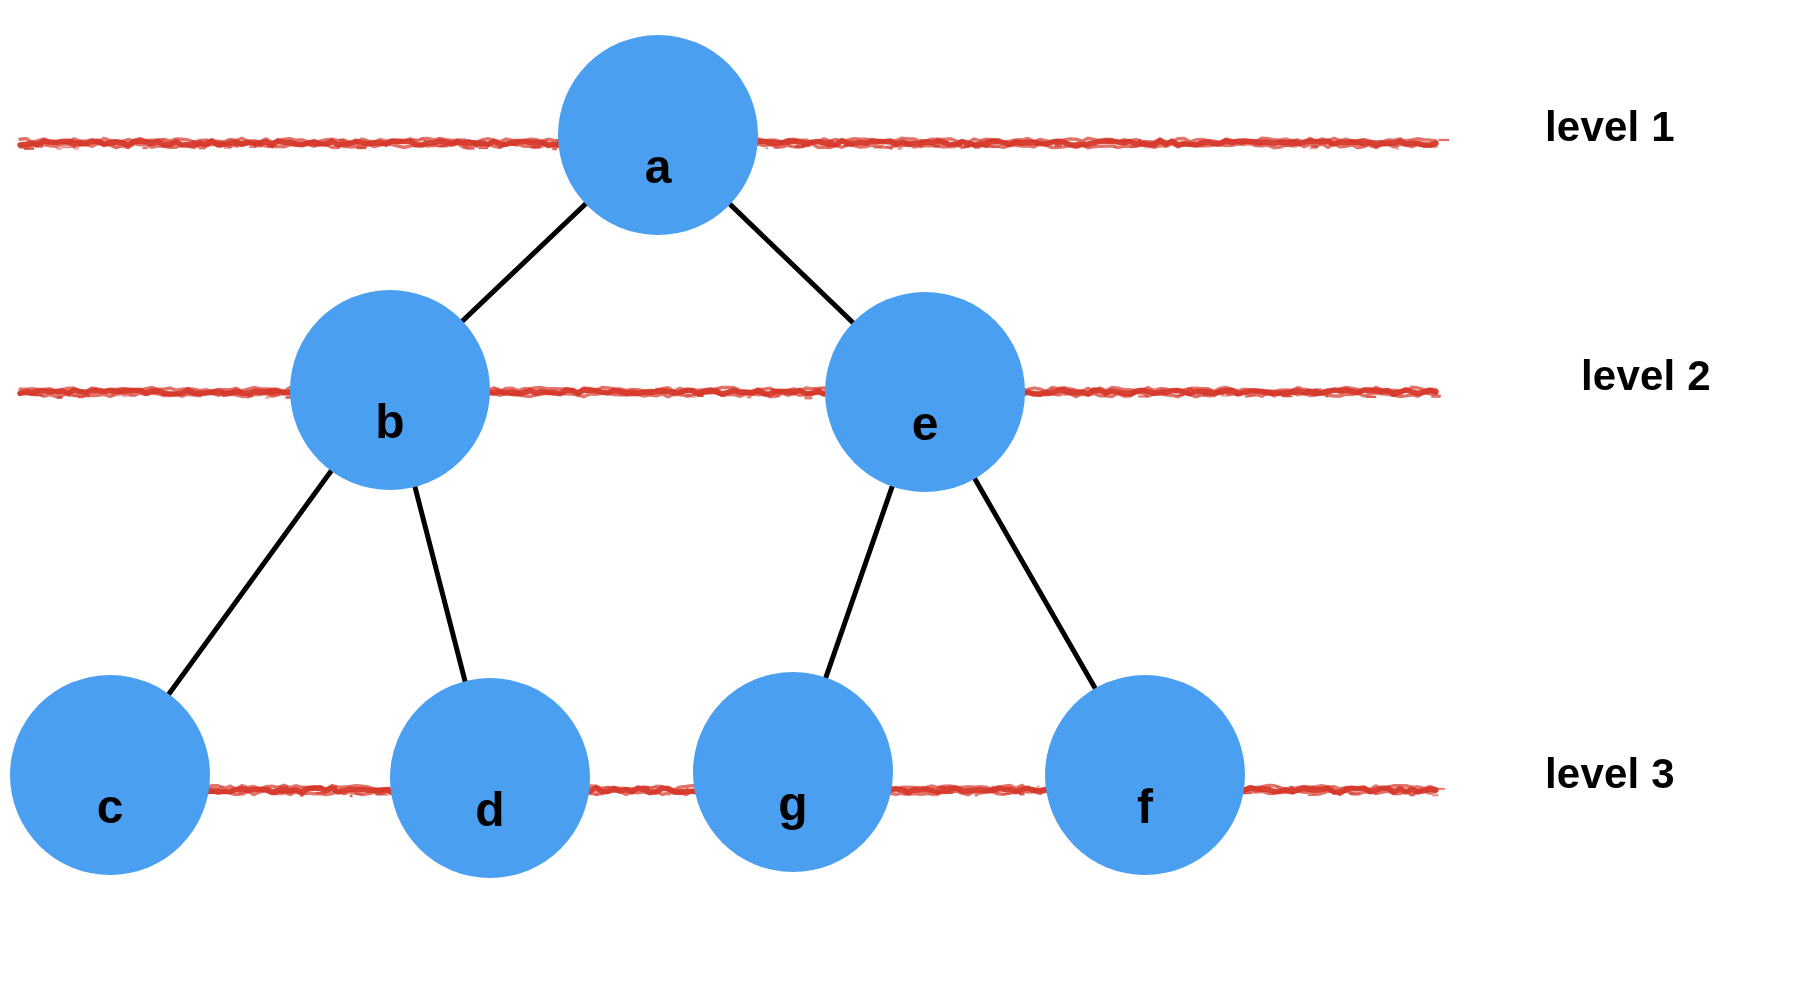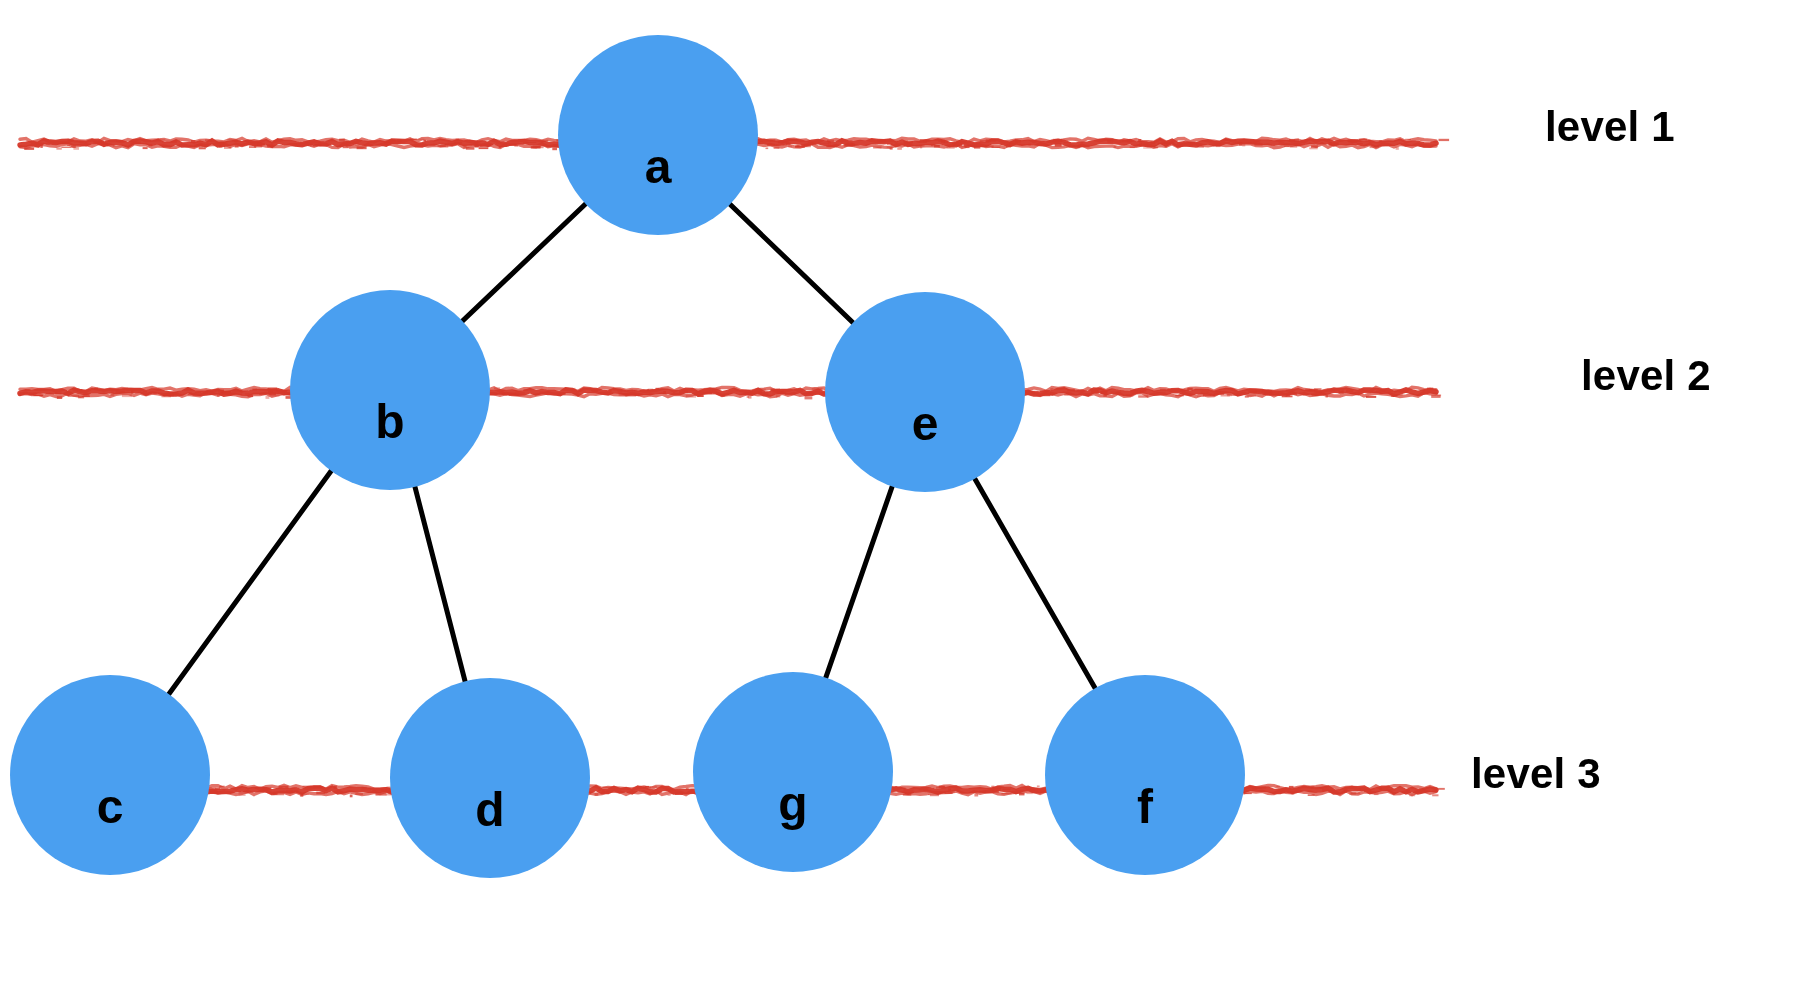--- a/index.html
+++ b/index.html
@@ -785,16 +785,16 @@
         <g>
           <circle cx="1145" cy="775" r="100" fill="#4a9ff0"></circle>
           <text x="1145" y="823" text-anchor="middle" font-family="&quot;Liberation Sans&quot;, sans-serif" font-size="48" font-weight="bold" fill="#000000">f</text>
         </g>
       </g>
   </svg>
 
   <div id="label-layer">
       <div class="level-label" style="left: 1545px; top: 103px;">level 1</div>
       <div class="level-label" style="left: 1545px; top: 352px; margin-left: 36px;">level 2</div>
-      <div class="level-label" style="left: 1471px; top: 750px;">level 3</div>
+      <div class="level-label" style="left: 1545px; top: 750px;">level 3</div>
     </div>
 
 </div>
 
 </body></html>

